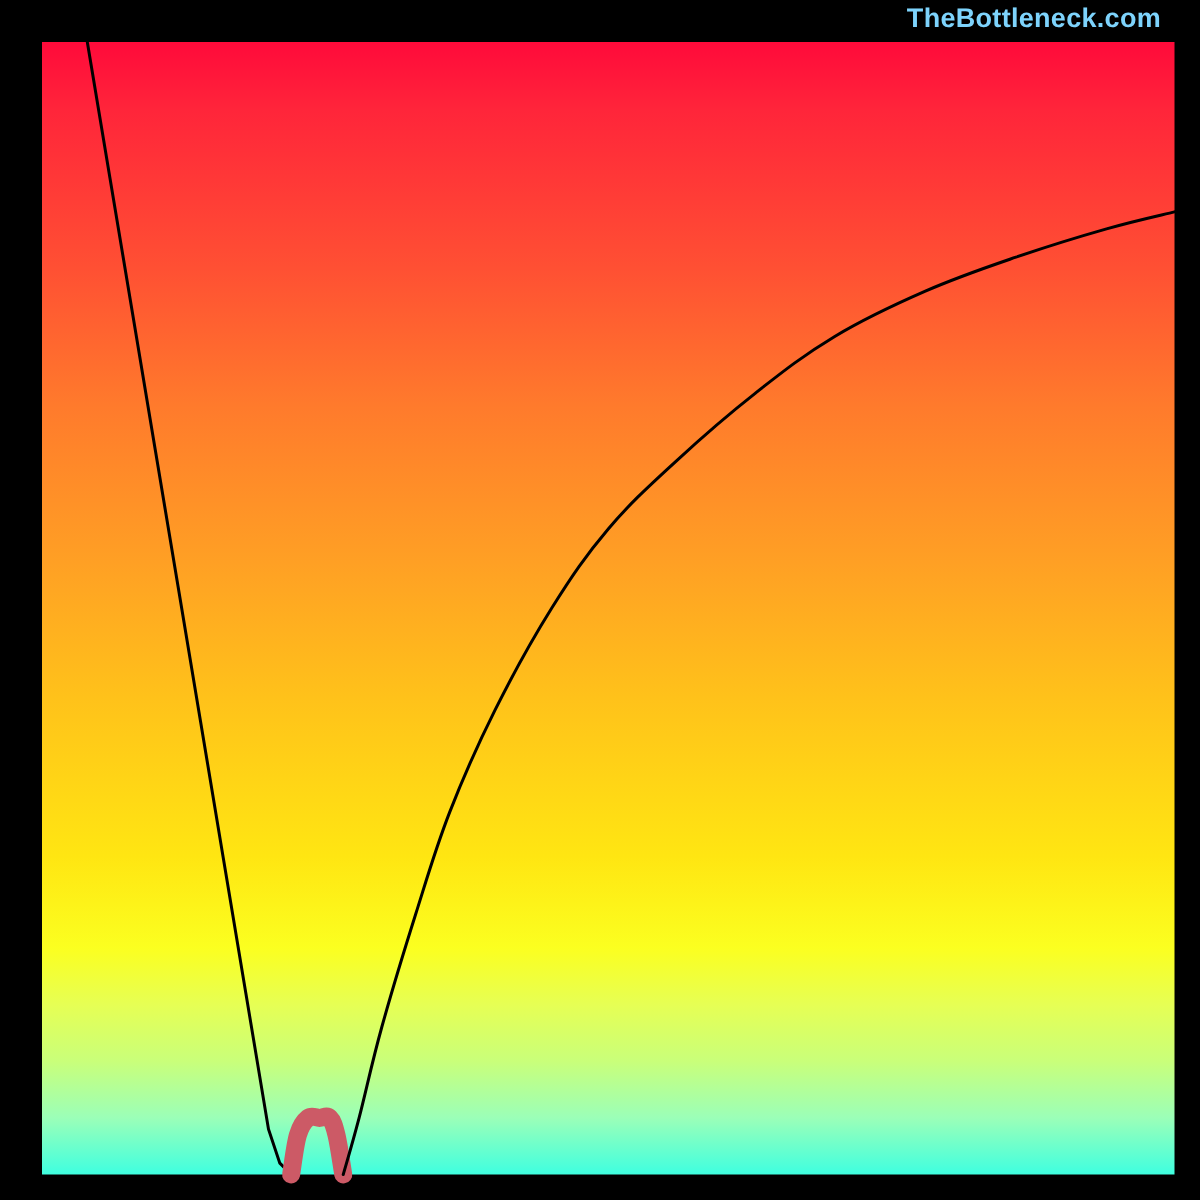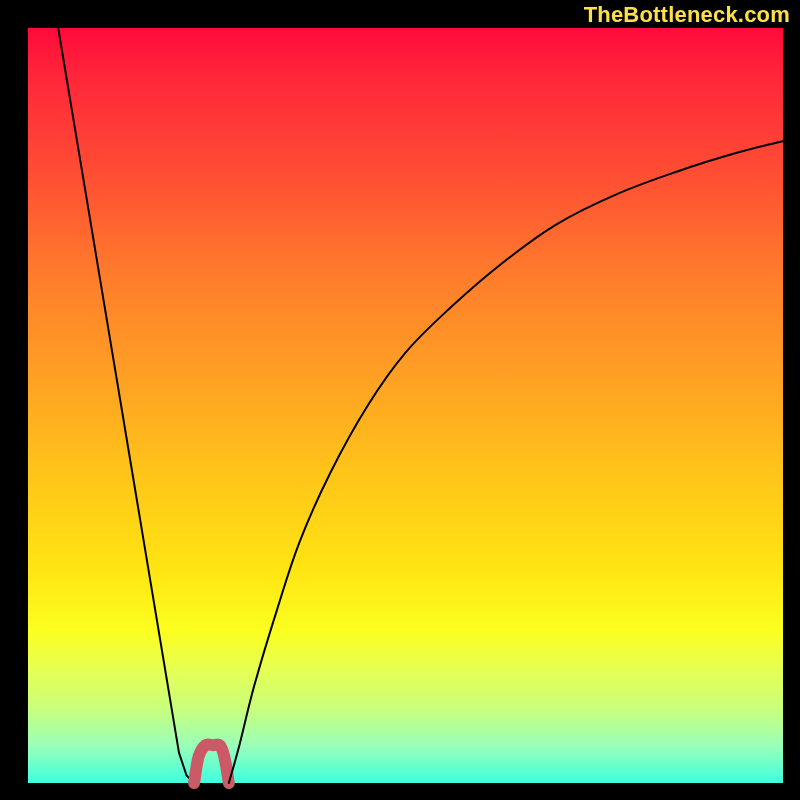--- a/index.html
+++ b/index.html
@@ -35,26 +35,26 @@
       #fbff20 80%,
       #e6ff54 85%,
       #c9ff7a 90%,
       #9bffb8 95%,
       #3fffe0 100%
     );
     overflow: hidden;
   }
   .watermark {
     position: absolute;
-    right: 10px;
+    right: 26px;
     top: 2px;
     font-family: Arial, Helvetica, sans-serif;
-    font-size: 22px;
+    font-size: 18px;
     font-weight: 600;
-    color: #fde047;
+    color: #7dd3fc;
     letter-spacing: 0.2px;
   }
   svg.curve {
     position: absolute;
     left: 28px;
     top: 28px;
     width: 755px;
     height: 755px;
     overflow: visible;
   }

